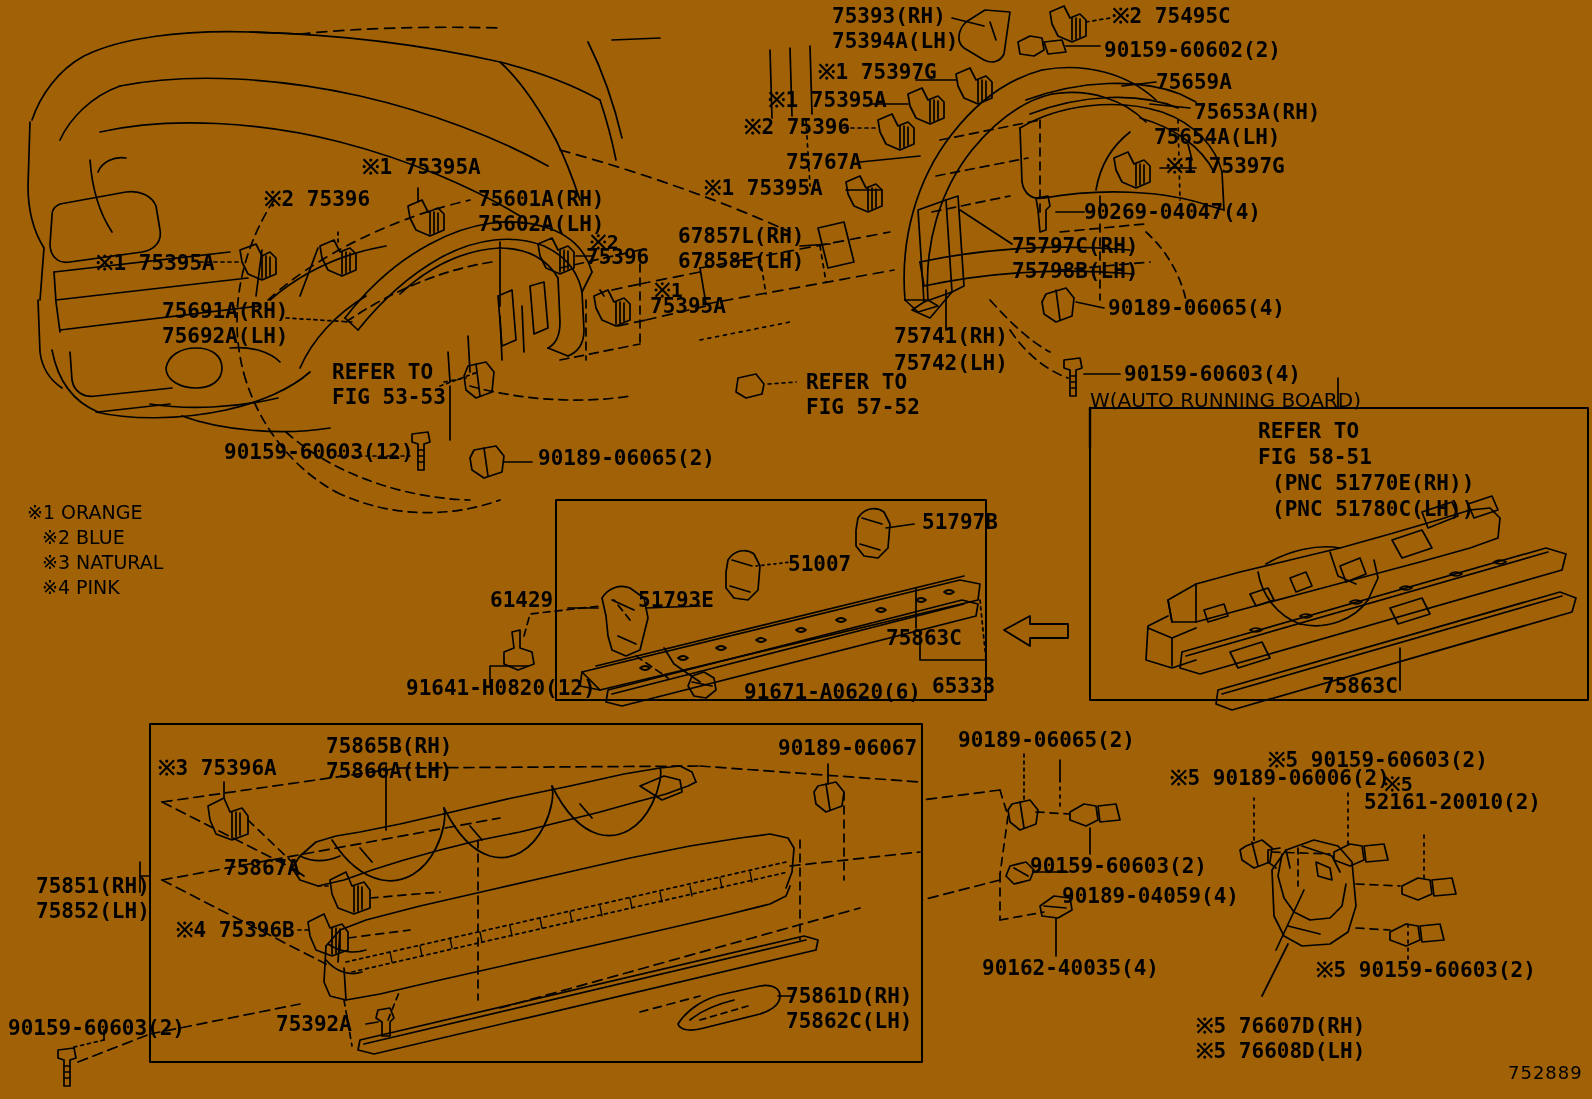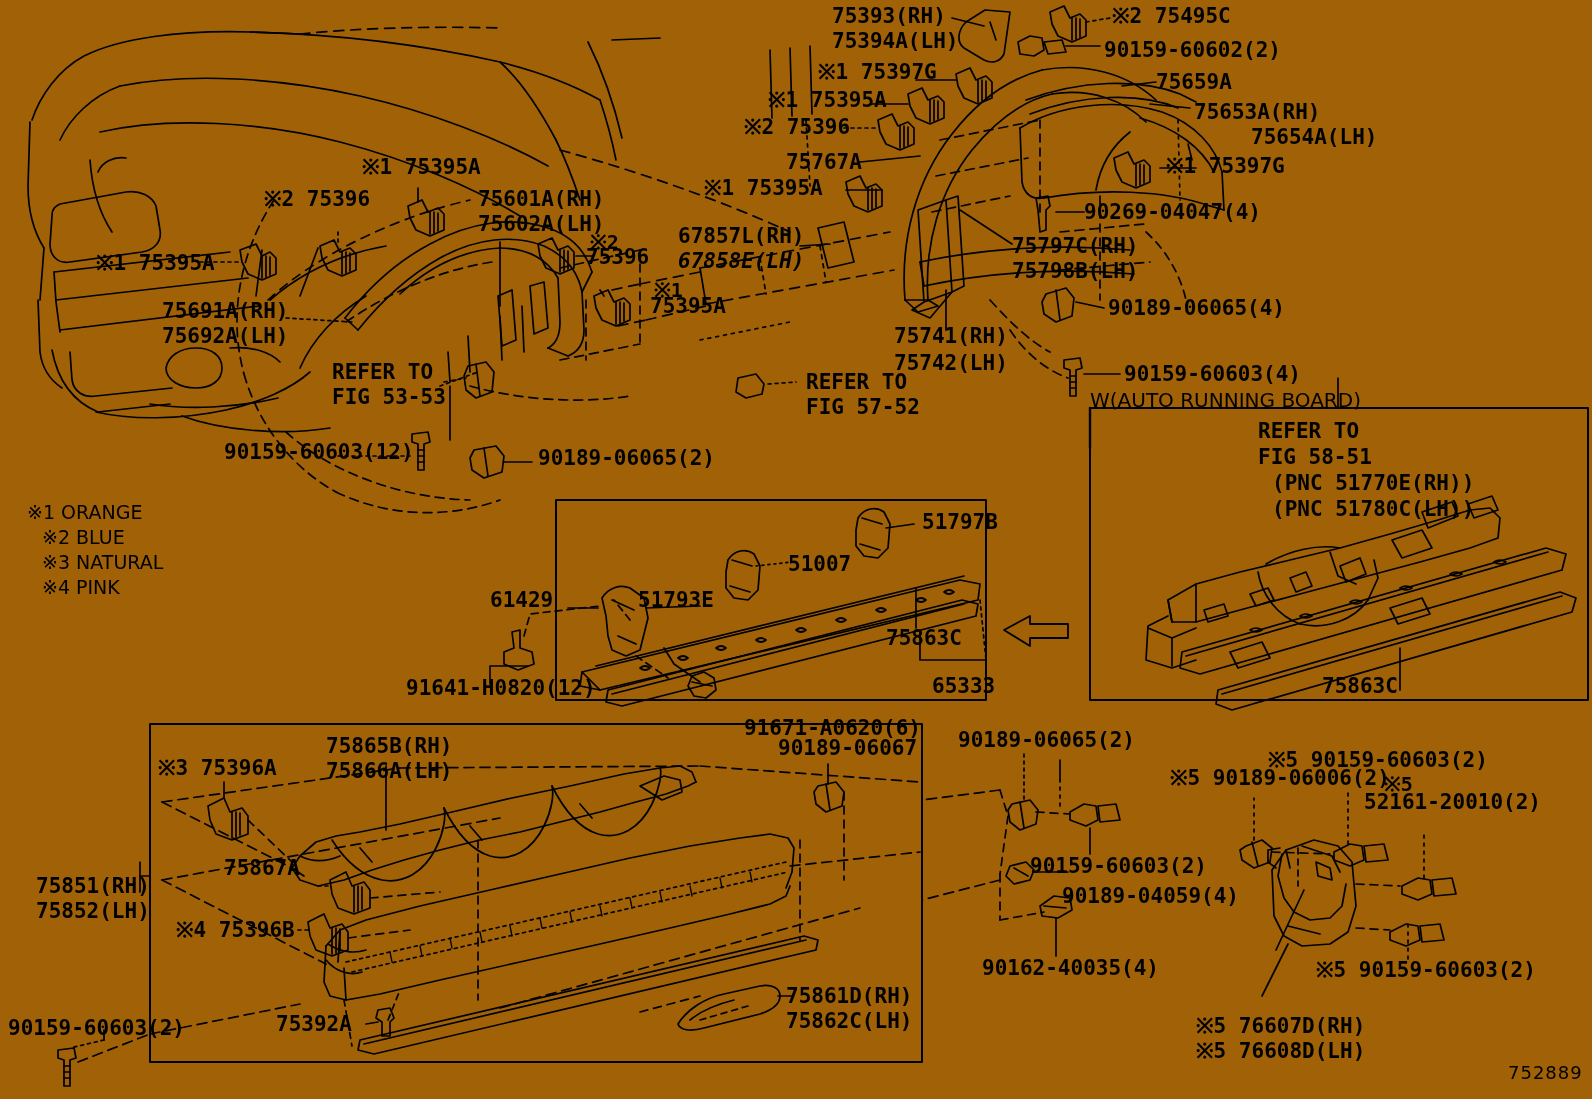--- a/index.html
+++ b/index.html
@@ -557,28 +557,28 @@
   </svg>
 
   <div class="lbl" style="left:832px;top:4px;">75393(RH)</div>
   <div class="lbl" style="left:832px;top:29px;">75394A(LH)</div>
   <div class="lbl" style="left:1112px;top:4px;">※2 75495C</div>
   <div class="lbl" style="left:1104px;top:38px;text-align:right;">90159-60602(2)</div>
   <div class="lbl" style="left:818px;top:60px;">※1 75397G</div>
   <div class="lbl" style="left:1156px;top:70px;">75659A</div>
   <div class="lbl" style="left:768px;top:88px;">※1 75395A</div>
   <div class="lbl" style="left:1194px;top:100px;">75653A(RH)</div>
-  <div class="lbl" style="left:1251px;top:125px;">75654A(LH)</div>
+  <div class="lbl" style="left:1154px;top:125px;">75654A(LH)</div>
   <div class="lbl" style="left:744px;top:115px;">※2 75396</div>
   <div class="lbl" style="left:786px;top:150px;">75767A</div>
   <div class="lbl" style="left:1166px;top:154px;">※1 75397G</div>
   <div class="lbl" style="left:1084px;top:200px;">90269-04047(4)</div>
   <div class="lbl" style="left:704px;top:176px;">※1 75395A</div>
   <div class="lbl" style="left:678px;top:224px;">67857L(RH)</div>
-  <div class="lbl" style="left:678px;top:249px;font-style:italic;">67858E(LH)</div>
+  <div class="lbl" style="left:678px;top:249px;">67858E(LH)</div>
   <div class="lbl" style="left:1012px;top:234px;">75797C(RH)</div>
   <div class="lbl" style="left:1012px;top:259px;">75798B(LH)</div>
   <div class="lbl" style="left:1108px;top:296px;">90189-06065(4)</div>
   <div class="lbl" style="left:894px;top:324px;">75741(RH)</div>
   <div class="lbl" style="left:894px;top:351px;">75742(LH)</div>
   <div class="lbl" style="left:806px;top:370px;">REFER TO</div>
   <div class="lbl" style="left:806px;top:395px;">FIG 57-52</div>
   <div class="lbl" style="left:1124px;top:362px;">90159-60603(4)</div>
 
   <div class="lbl" style="left:362px;top:155px;">※1 75395A</div>
@@ -607,21 +607,21 @@
   <div class="refbox" style="left:1258px;top:444px;">FIG 58-51</div>
   <div class="refbox" style="left:1272px;top:470px;">(PNC 51770E(RH))</div>
   <div class="refbox" style="left:1272px;top:496px;">(PNC 51780C(LH))</div>
   <div class="lbl" style="left:1322px;top:674px;">75863C</div>
 
   <div class="lbl" style="left:922px;top:510px;">51797B</div>
   <div class="lbl" style="left:788px;top:552px;">51007</div>
   <div class="lbl" style="left:490px;top:588px;">61429</div>
   <div class="lbl" style="left:638px;top:588px;">51793E</div>
   <div class="lbl" style="left:406px;top:676px;">91641-H0820(12)</div>
-  <div class="lbl" style="left:744px;top:716px;">91671-A0620(6)</div>
+  <div class="lbl" style="left:744px;top:680px;">91671-A0620(6)</div>
   <div class="lbl" style="left:886px;top:626px;">75863C</div>
   <div class="lbl" style="left:932px;top:674px;">65333</div>
 
   <div class="lbl" style="left:158px;top:756px;">※3 75396A</div>
   <div class="lbl" style="left:326px;top:734px;">75865B(RH)</div>
   <div class="lbl" style="left:326px;top:759px;">75866A(LH)</div>
   <div class="lbl" style="left:778px;top:736px;">90189-06067</div>
   <div class="lbl" style="left:36px;top:874px;">75851(RH)</div>
   <div class="lbl" style="left:36px;top:899px;">75852(LH)</div>
   <div class="lbl" style="left:224px;top:856px;">75867A</div>

